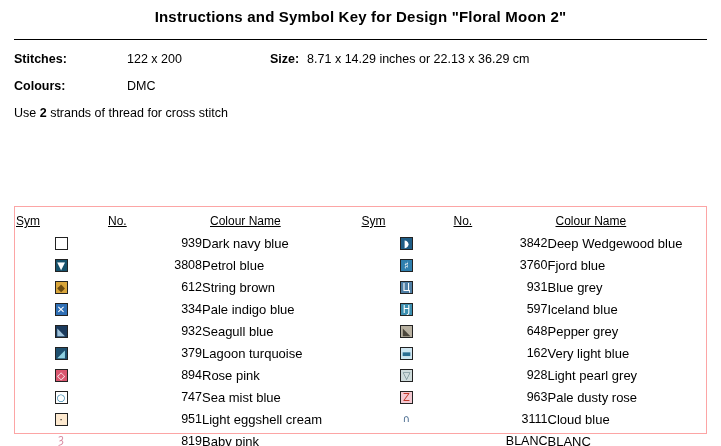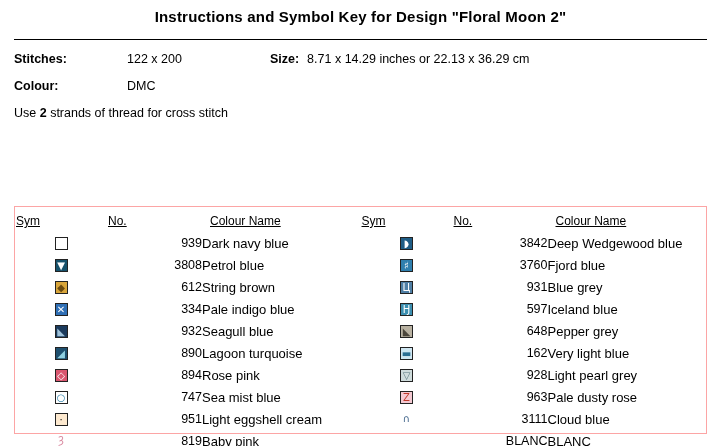--- a/index.html
+++ b/index.html
@@ -152,21 +152,21 @@
 
 
     <div class="info-row">
       <div class="info-label">Stitches:</div>
       <div class="info-value">122 x 200</div>
       <div class="size-label">Size:</div>
       <div class="info-value">8.71 x 14.29 inches or 22.13 x 36.29 cm</div>
     </div>
 
     <div class="info-row">
-      <div class="info-label">Colour:</div>
+      <div class="info-label">Colours:</div>
       <div class="info-value">DMC</div>
     </div>
 
   </div>
 
   <div class="usage"><span>Use </span><b>2</b><span> strands of thread for cross stitch</span></div>
 
   <div class="key-box">
     <div class="key-inner">
 
@@ -200,21 +200,21 @@
                 <td class="no">334</td>
                 <td class="name">Pale indigo blue</td>
               </tr>
               <tr>
                 <td class="sym"><span class="swatch" style="background: rgb(27, 58, 92);"><span class="glyph" style="color: rgb(159, 194, 218);">◣</span></span></td>
                 <td class="no">932</td>
                 <td class="name">Seagull blue</td>
               </tr>
               <tr>
                 <td class="sym"><span class="swatch" style="background: rgb(30, 79, 110);"><span class="glyph" style="color: rgb(143, 208, 224);">◢</span></span></td>
-                <td class="no">890</td>
+                <td class="no">379</td>
                 <td class="name">Lagoon turquoise</td>
               </tr>
               <tr>
                 <td class="sym"><span class="swatch" style="background: rgb(217, 86, 111);"><span class="glyph" style="color: rgb(255, 255, 255);">◇</span></span></td>
                 <td class="no">894</td>
                 <td class="name">Rose pink</td>
               </tr>
               <tr>
                 <td class="sym"><span class="swatch" style="background: rgb(255, 255, 255);"><span class="glyph" style="color: rgb(42, 127, 168);">○</span></span></td>
                 <td class="no">747</td>

